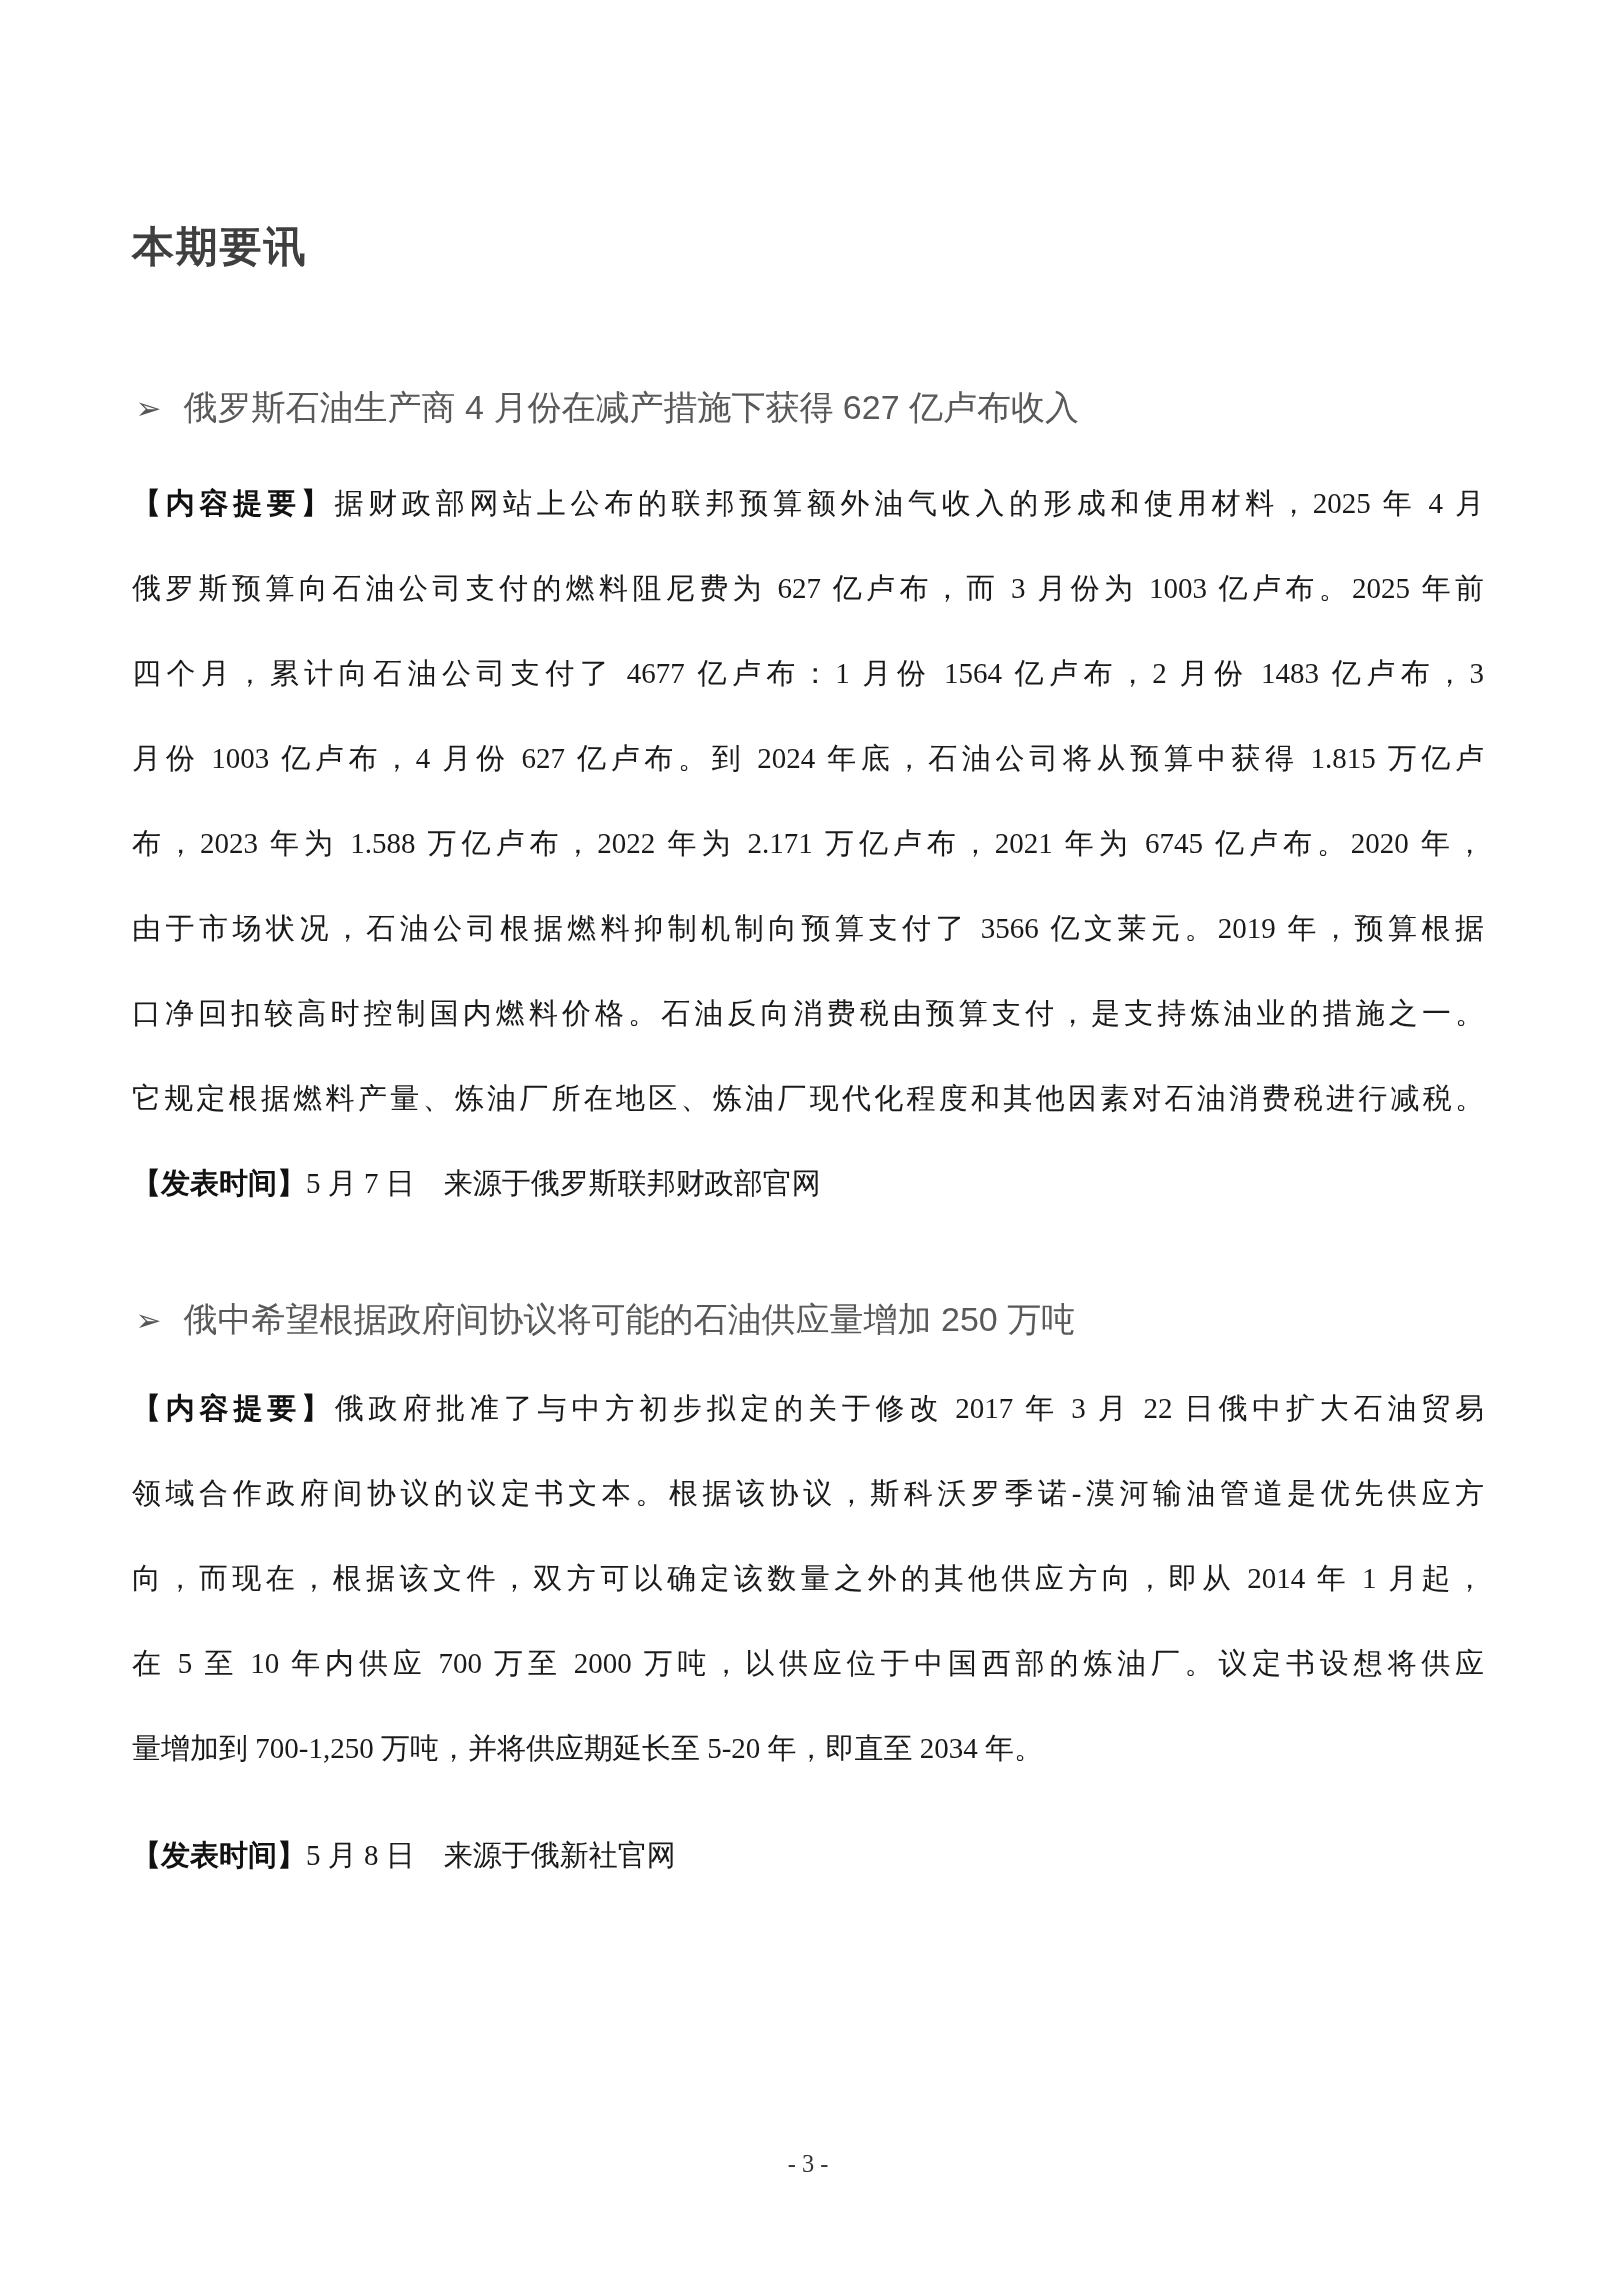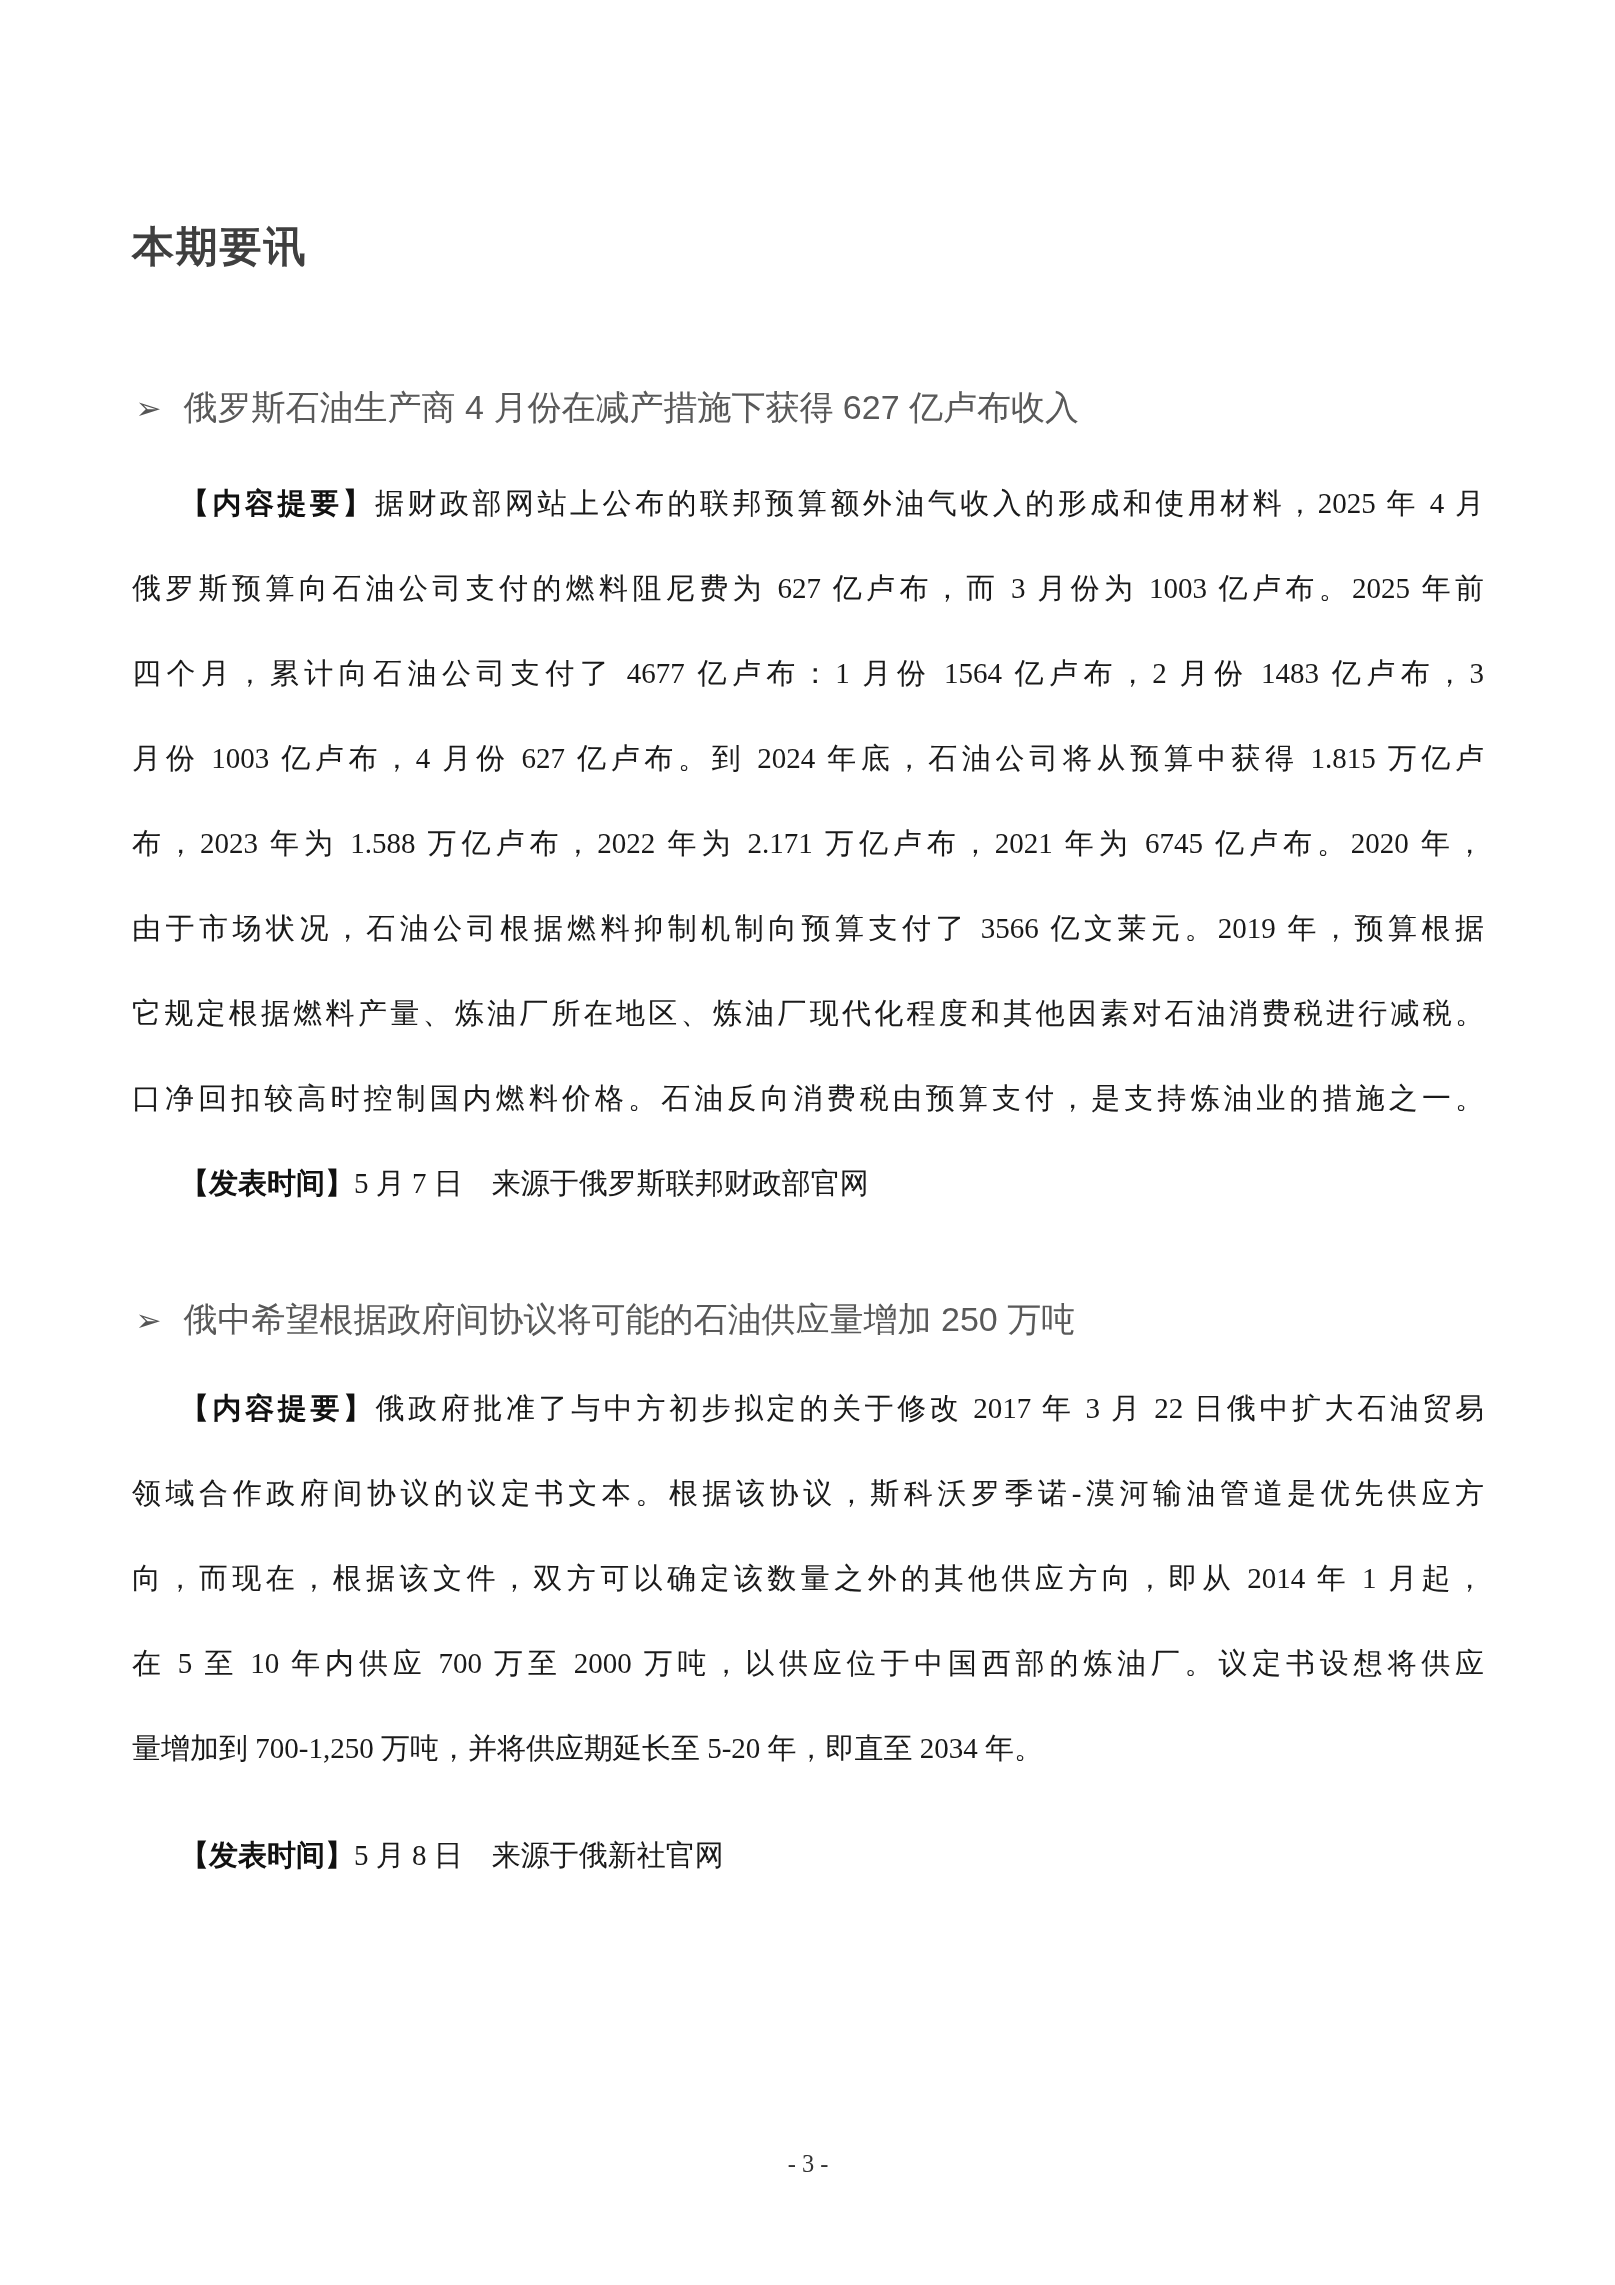--- a/index.html
+++ b/index.html
@@ -64,21 +64,20 @@
     height: 85px;
     color: #1a1a1a;
     text-align: left;
     text-align-last: left;
   }
   .meta-line.gapped { margin-top: 22px; }
   .label {
     font-weight: bold;
     color: #111111;
     font-family: "Liberation Sans", sans-serif;
-    margin-left: 48px;
   }
   .footer {
     position: absolute;
     left: 0;
     right: 0;
     bottom: 107px;
     text-align: center;
     font-size: 24.4px;
     color: #333333;
     font-family: "Liberation Serif", serif;
@@ -96,22 +95,22 @@
     <span>俄罗斯石油生产商 4 月份在减产措施下获得 627 亿卢布收入</span>
   </div>
 
   <div class="para">
     <div class="line"><span class="label">【内容提要】</span><span>据财政部网站上公布的联邦预算额外油气收入的形成和使用材料，2025 年 4 月</span></div>
     <div class="line">俄罗斯预算向石油公司支付的燃料阻尼费为 627 亿卢布，而 3 月份为 1003 亿卢布。2025 年前</div>
     <div class="line">四个月，累计向石油公司支付了 4677 亿卢布：1 月份 1564 亿卢布，2 月份 1483 亿卢布，3</div>
     <div class="line">月份 1003 亿卢布，4 月份 627 亿卢布。到 2024 年底，石油公司将从预算中获得 1.815 万亿卢</div>
     <div class="line">布，2023 年为 1.588 万亿卢布，2022 年为 2.171 万亿卢布，2021 年为 6745 亿卢布。2020 年，</div>
     <div class="line">由于市场状况，石油公司根据燃料抑制机制向预算支付了 3566 亿文莱元。2019 年，预算根据</div>
+    <div class="line">口净回扣较高时控制国内燃料价格。石油反向消费税由预算支付，是支持炼油业的措施之一。</div>
     <div class="line">它规定根据燃料产量、炼油厂所在地区、炼油厂现代化程度和其他因素对石油消费税进行减税。</div>
-    <div class="line">口净回扣较高时控制国内燃料价格。石油反向消费税由预算支付，是支持炼油业的措施之一。</div>
     <div class="meta-line"><span class="label">【发表时间】</span><span>5 月 7 日　来源于俄罗斯联邦财政部官网</span></div>
   </div>
 
   <div class="section-heading second">
     <span class="bullet">➢</span>
     <span>俄中希望根据政府间协议将可能的石油供应量增加 250 万吨</span>
   </div>
 
   <div class="para second">
     <div class="line"><span class="label">【内容提要】</span><span>俄政府批准了与中方初步拟定的关于修改 2017 年 3 月 22 日俄中扩大石油贸易</span></div>

